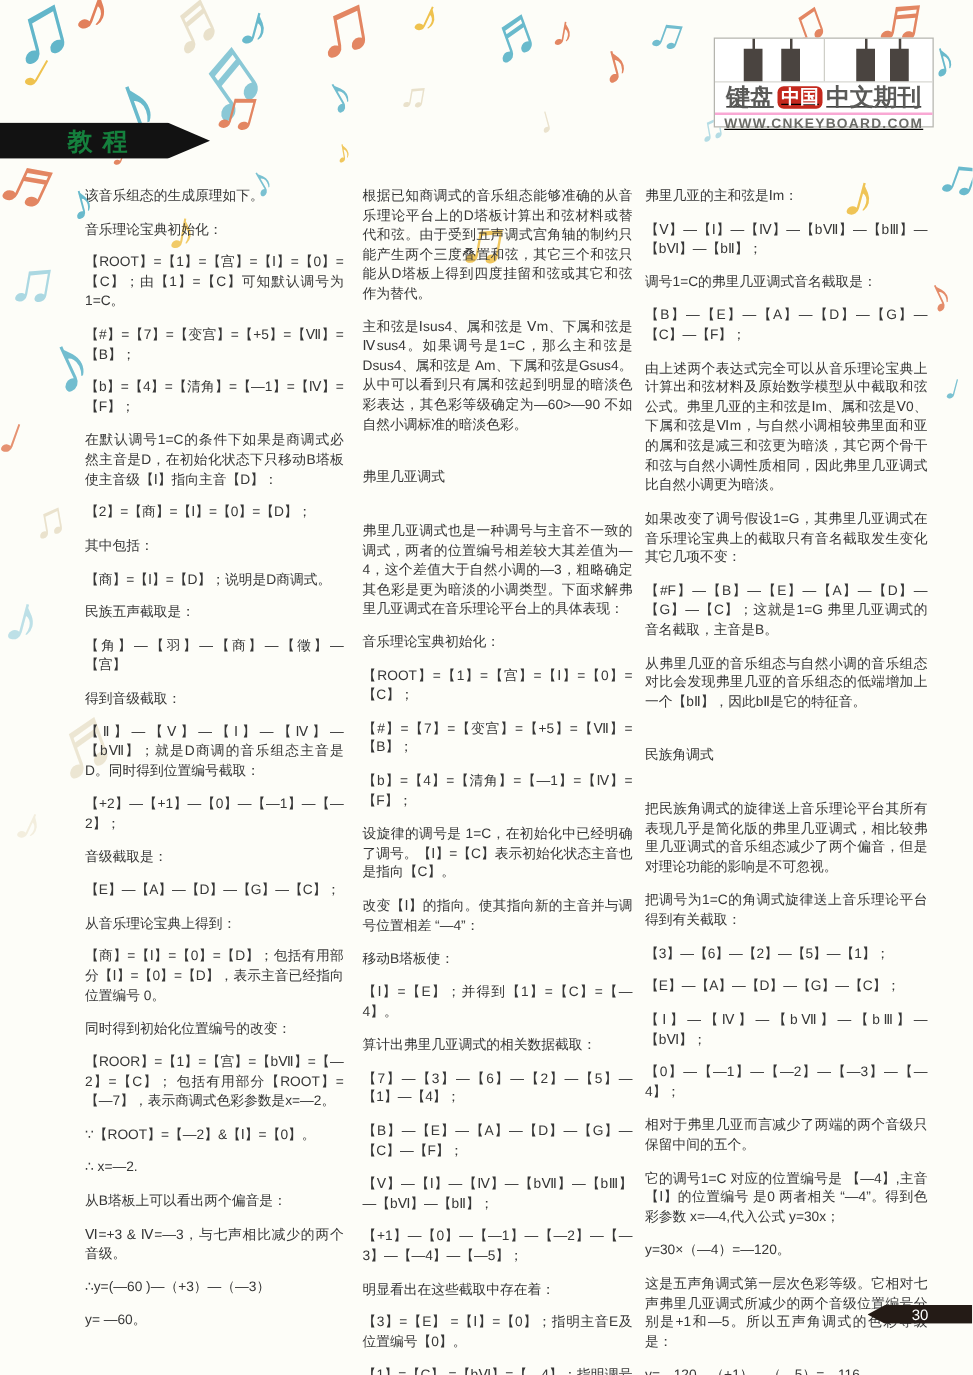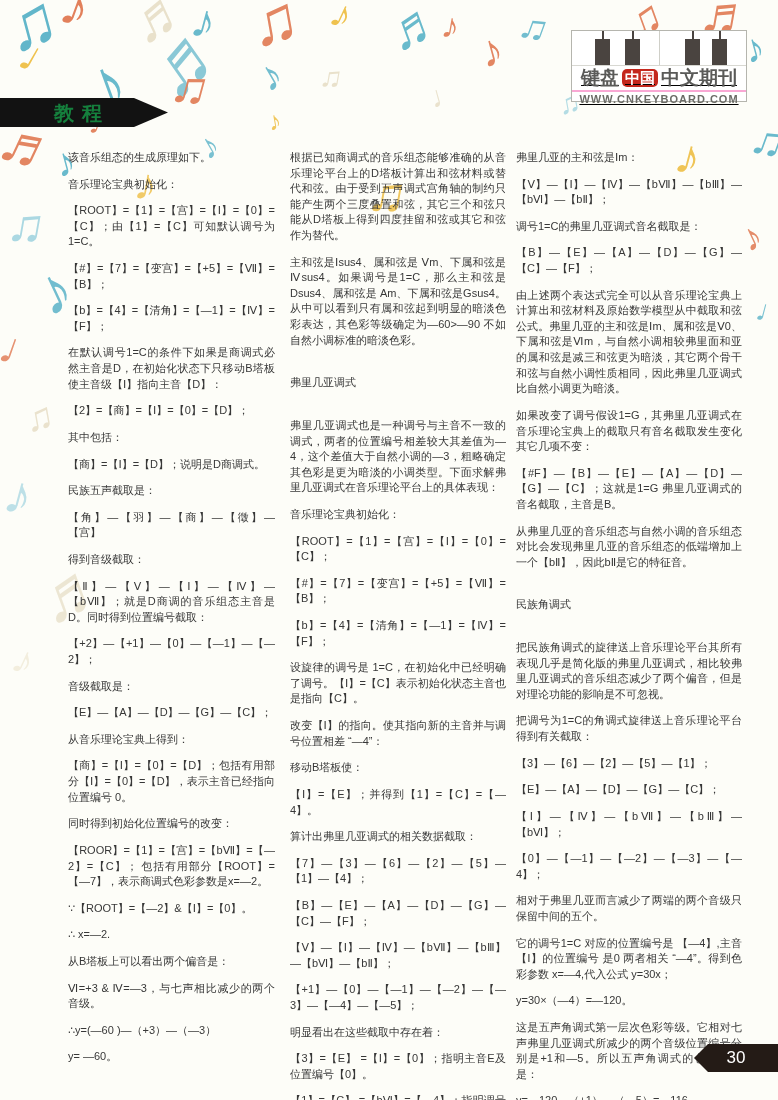--- a/index.html
+++ b/index.html
@@ -29,22 +29,22 @@
     justify-content:center;font-size:11px;font-weight:bold;color:#6b6b66;letter-spacing:1px;}
   
   .col{position:absolute;top:150px;z-index:3;color:#373737;font-size:11px;line-height:1.42;
        text-align:justify;}
   #col-left{left:68px;width:207px;}
   #col-mid{left:290px;width:216px;}
   #col-right{left:516px;width:226px;}
   .para{margin:0 0 11px 0;}
   .heading{margin:28px 0 26px 0;font-family:Liberation Mono, monospace;}
   
-  #page-num{position:absolute;right:0;top:1044px;width:84px;height:28px;z-index:5;
-    background:#241b16;color:#fff;font-size:17px;display:flex;align-items:center;
+  #page-num{position:absolute;right:0;top:1044px;width:84px;height:15px;z-index:5;
+    background:#241b16;color:#fff;font-size:12px;display:flex;align-items:center;
     justify-content:center;clip-path:polygon(0 50%,14px 0,100% 0,100% 100%,14px 100%);}
 </style>
 </head>
 <body>
 
 <div id="page">
 
   <div id="decor">
       <span class="note" style="left: 5px; top: -12px; font-size: 70px; color: rgb(90, 179, 200); transform: rotate(-15deg); opacity: 0.95;">♫</span>
       <span class="note" style="left: 62px; top: -20px; font-size: 55px; color: rgb(226, 128, 91); transform: rotate(20deg); opacity: 1;">♪</span>

